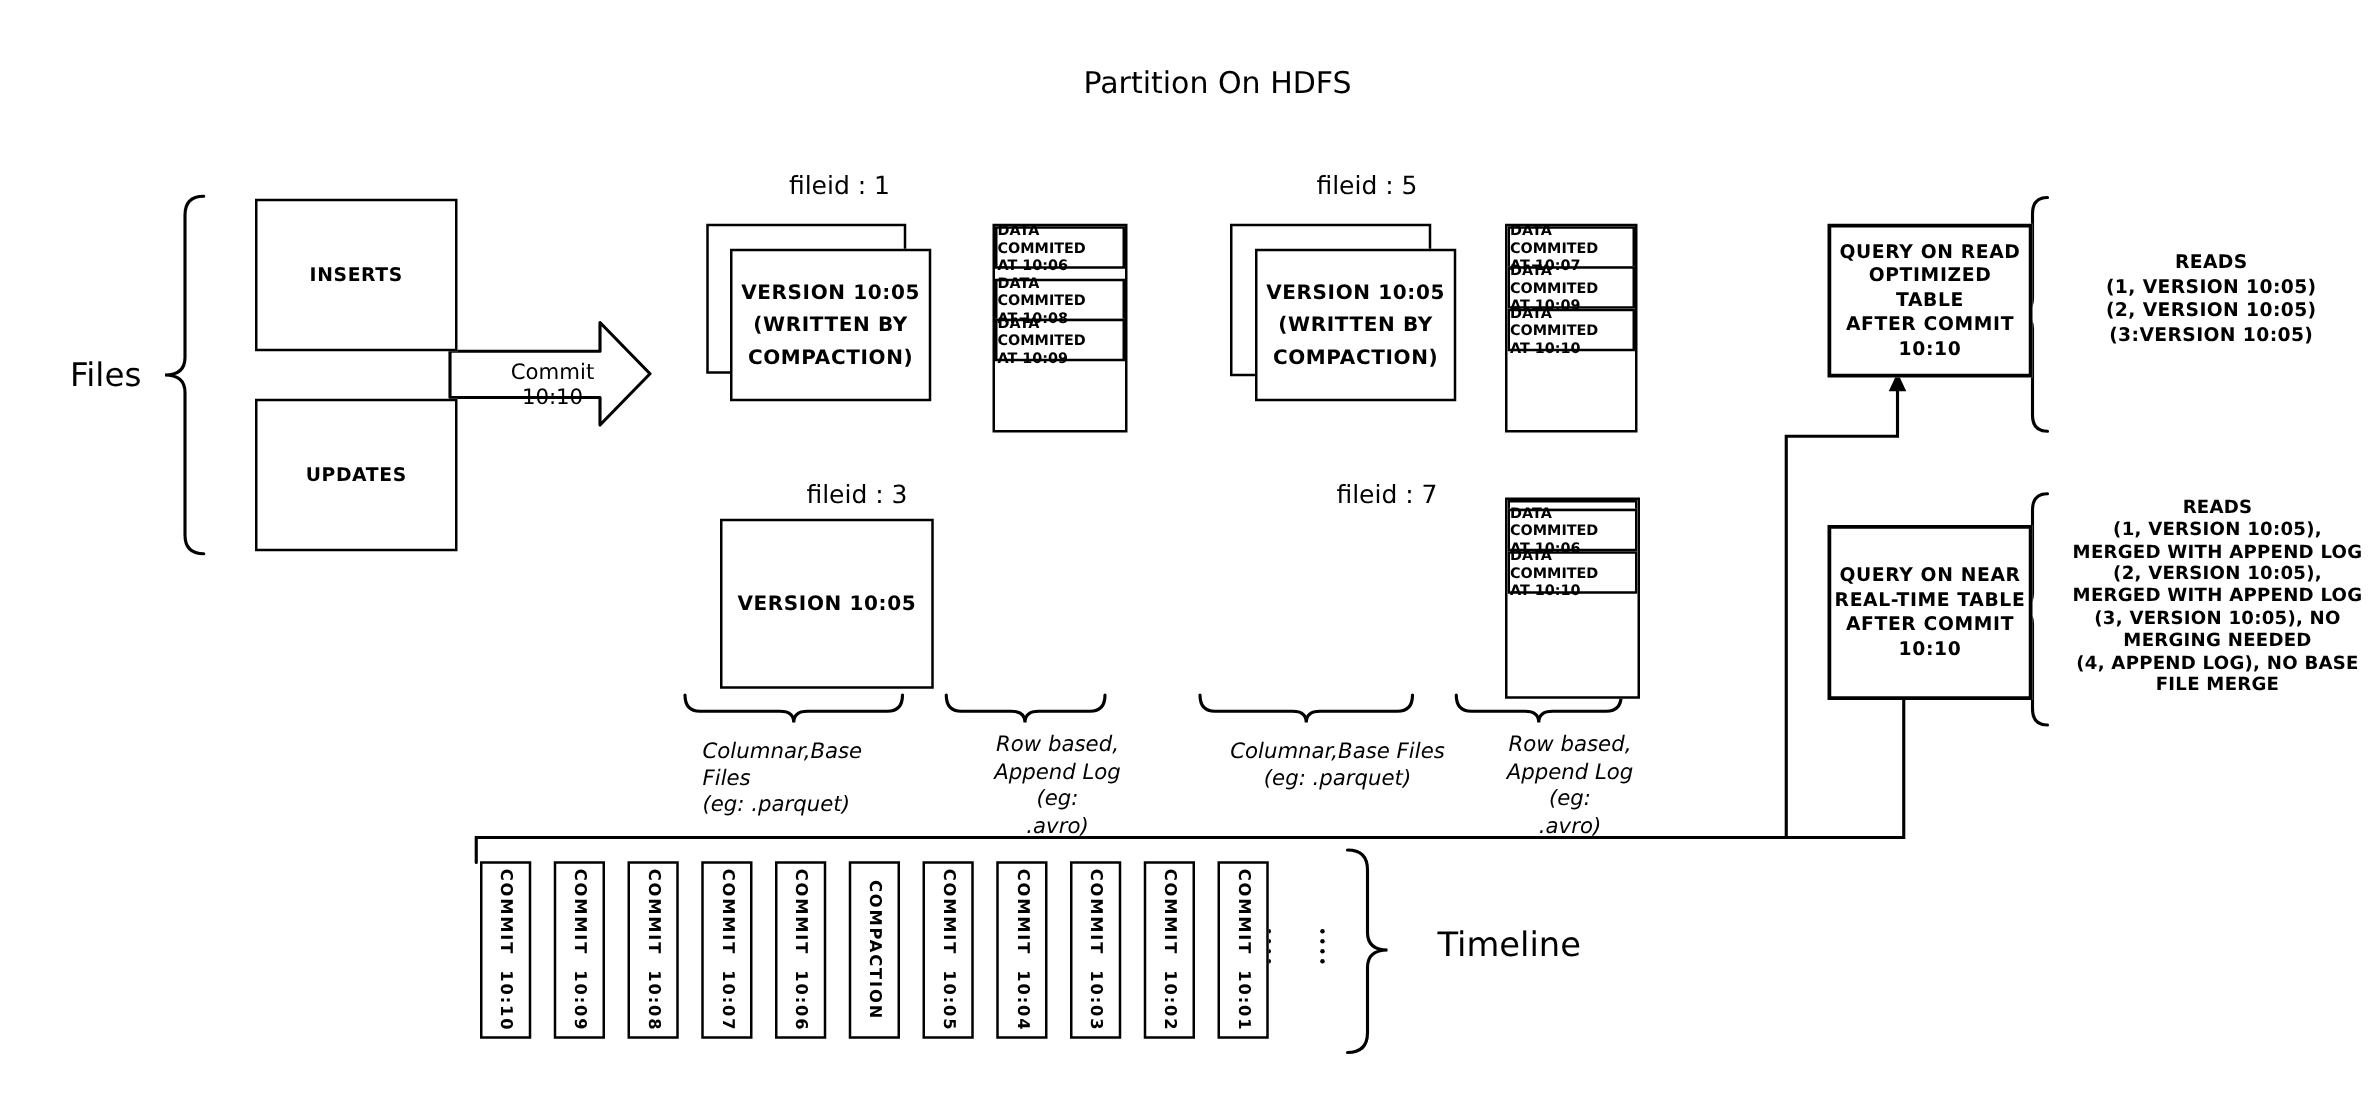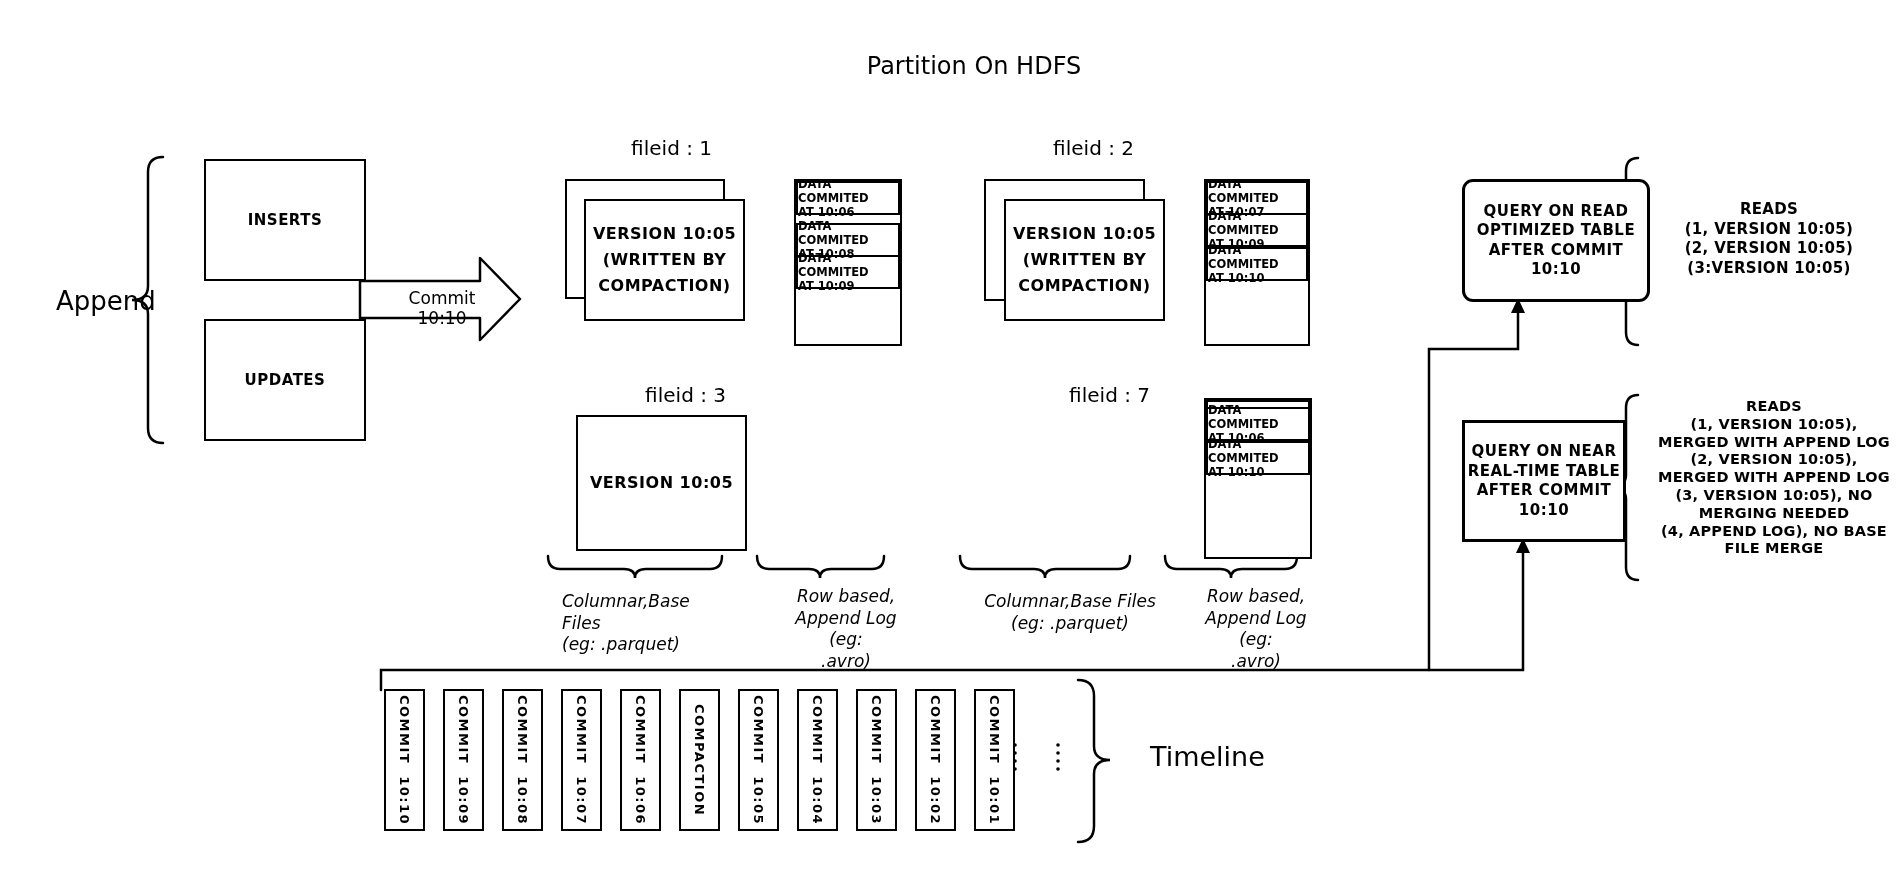--- a/index.html
+++ b/index.html
@@ -63,21 +63,21 @@
       <circle cx="1015" cy="769" r="1.8"></circle>
     <circle cx="1058" cy="745" r="1.8"></circle>
       <circle cx="1058" cy="753" r="1.8"></circle>
     <circle cx="1058" cy="761" r="1.8"></circle>
       <circle cx="1058" cy="769" r="1.8"></circle>
   </g>
 </svg>
 
 <div class="abs ctr title lift" style="left:0;top:52px;width:1900px;">Partition On HDFS</div>
 
-<div class="abs bigword lift" style="left:32px;top:286px;">Append</div>
+<div class="abs bigword lift" style="left:32px;top:286px;">Files</div>
 
 <div class="box bold lift" style="left:180px;top:159px;width:162px;height:122px;font-size:15px;">
   <span>INSERTS</span>
 </div>
 <div class="box bold lift" style="left:180px;top:319px;width:162px;height:122px;font-size:15px;">
   <span>UPDATES</span>
 </div>
 
 <div class="abs ctr lift" style="left:362px;top:288px;width:112px;font-size:17px;">Commit 10:10</div>
 
@@ -91,21 +91,21 @@
 <div class="log lift" style="left:770px;top:179px;width:108px;height:167px;">
   <div class="seg">DATA COMMITED
 AT 10:06</div>
   <div class="seg-gap"></div>
   <div class="seg">DATA COMMITED
 AT 10:08</div>
   <div class="seg mtneg">DATA COMMITED
 AT 10:09</div>
 </div>
 
-<div class="abs ctr fileid lift" style="left:970px;top:136px;width:140px;">fileid : 2</div>
+<div class="abs ctr fileid lift" style="left:970px;top:136px;width:140px;">fileid : 5</div>
 <div class="box lift" style="left:960px;top:179px;width:161px;height:122px;"></div>
 <div class="box bold basebox pre lift" style="left:980px;top:199px;width:161px;height:122px;">
   <span class="pre">VERSION 10:05
 (WRITTEN BY
 COMPACTION)</span>
 </div>
 <div class="log lift" style="left:1180px;top:179px;width:106px;height:167px;">
   <div class="seg">DATA COMMITED
 AT 10:07</div>
   <div class="seg mtneg">DATA COMMITED
@@ -132,32 +132,32 @@
 (eg: .parquet)</div>
 <div class="abs ctr collabel pre lift" style="left:758px;top:586px;width:128px;">Row based,
 Append Log  (eg:
 .avro)</div>
 <div class="abs ctr collabel pre lift" style="left:958px;top:591px;width:176px;">Columnar,Base Files
 (eg: .parquet)</div>
 <div class="abs ctr collabel pre lift" style="left:1166px;top:586px;width:132px;">Row based,
 Append Log  (eg:
 .avro)</div>
 
-<div class="box bold qbox pre lift" style="left:1438px;top:179px;width:188px;height:123px;border-radius:11px;">
+<div class="box bold qbox pre lift" style="left:1438px;top:179px;width:164px;height:123px;">
   <span class="pre">QUERY ON READ
 OPTIMIZED TABLE
 AFTER COMMIT
 10:10</span>
 </div>
 <div class="abs ctr reads1 pre lift" style="left:1645px;top:200px;width:200px;">READS
 (1, VERSION 10:05)
 (2, VERSION 10:05)
 (3:VERSION 10:05)</div>
 
-<div class="box bold qbox pre lift" style="left:1438px;top:420px;width:164px;height:122px;">
+<div class="box bold qbox pre lift" style="left:1438px;top:420px;width:164px;height:140px;">
   <span class="pre">QUERY ON NEAR
 REAL-TIME TABLE
 AFTER COMMIT
 10:10</span>
 </div>
 <div class="abs ctr reads2 pre lift" style="left:1633px;top:398px;width:234px;">READS
 (1, VERSION 10:05),
 MERGED WITH APPEND LOG
 (2, VERSION 10:05),
 MERGED WITH APPEND LOG

